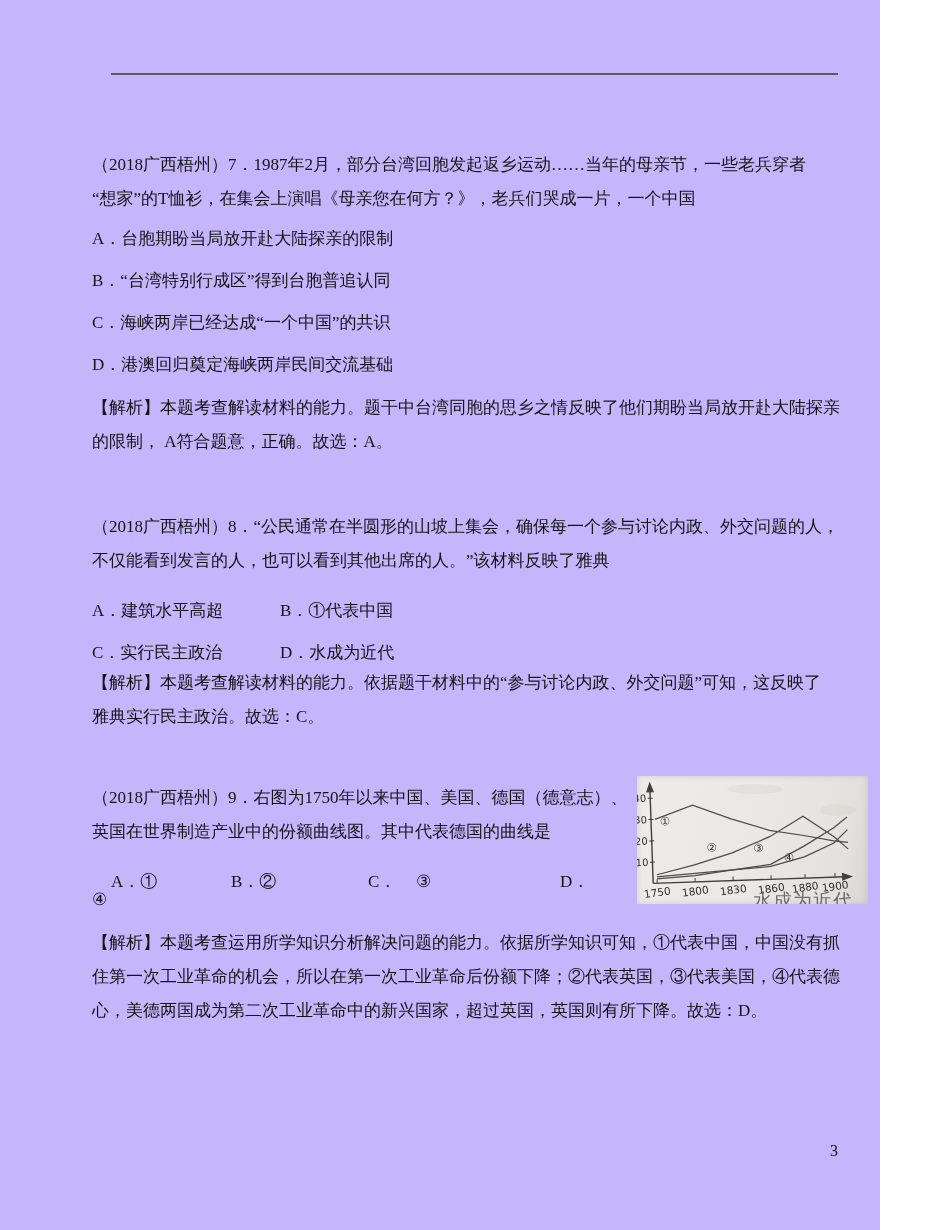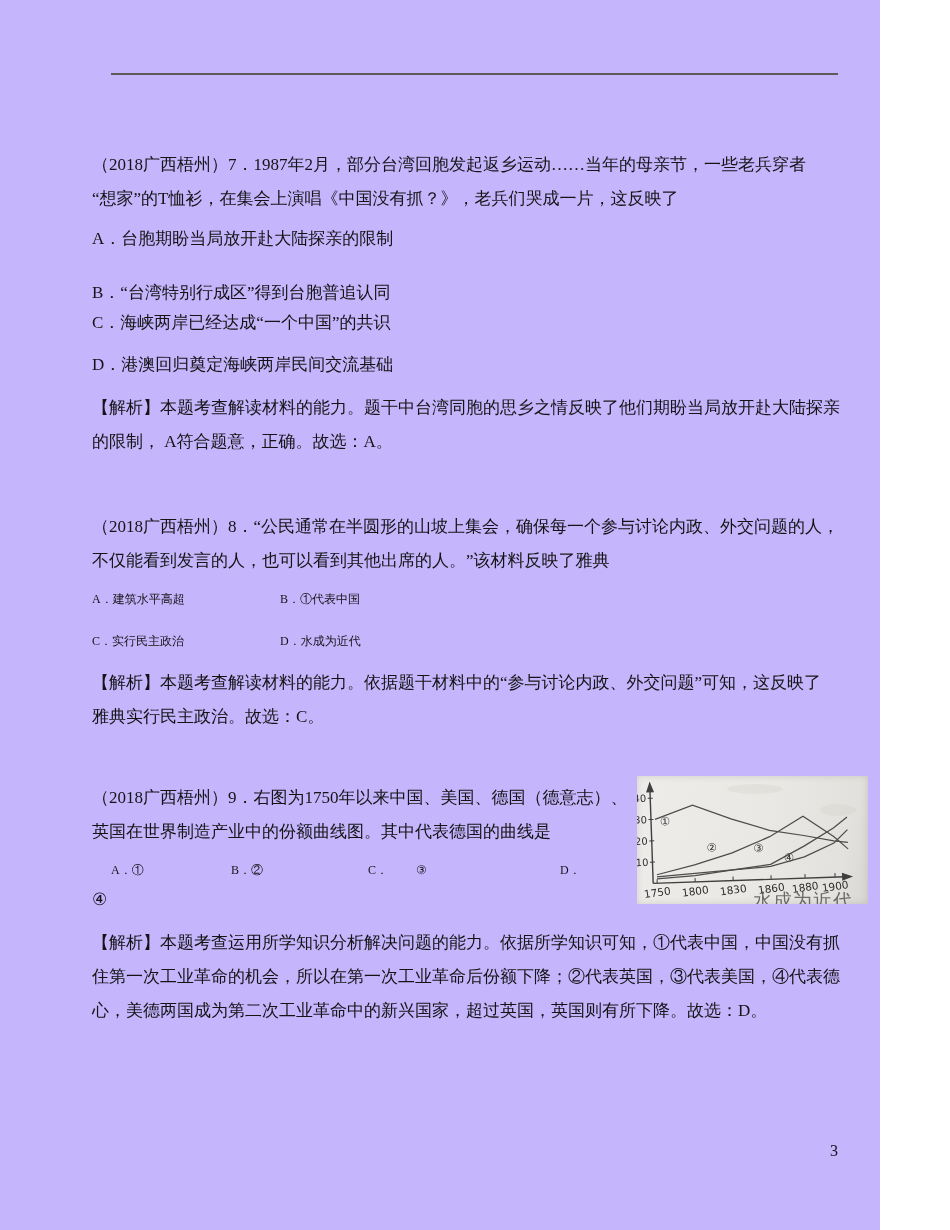--- a/index.html
+++ b/index.html
@@ -5,21 +5,21 @@
   html,body{margin:0;padding:0;background:#ffffff;}
   #page{
     position:relative;width:880px;height:1230px;background:#c4b5fd;overflow:hidden;
     font-family:"Liberation Serif","DejaVu Serif",serif;color:#141414;
   }
   .rule{position:absolute;left:111px;top:73px;width:727px;height:2px;background:#5b5b5b;}
   .para{position:absolute;left:92px;width:780px;}
   .para div{font-size:17px;line-height:34px;white-space:pre;}
   .tl{position:absolute;left:92px;font-size:17px;line-height:34px;white-space:pre;text-align:center;}
   .optrow{position:absolute;left:92px;height:34px;width:780px;}
-  .optrow span{position:absolute;top:0;font-size:12px;line-height:34px;white-space:pre;}
+  .optrow span{position:absolute;top:12px;font-size:17px;line-height:34px;white-space:pre;}
   .chart-box{
     position:absolute;left:637px;top:776px;width:231px;height:128px;overflow:hidden;
     background:linear-gradient(100deg,#edecea 0%,#e9e8e4 55%,#e2e1dd 88%,#d7d6d2 100%);
     box-shadow:inset 0 0 6px rgba(120,120,110,0.25);
   }
   .axis{stroke:#3f3f3f;stroke-width:1.4;fill:none;}
   .axis-f{fill:#3f3f3f;stroke:none;}
   .curve{fill:none;stroke:#4c4c4c;stroke-width:1.25;}
   .tickline{stroke:#3f3f3f;stroke-width:1;}
   .ticktext{font-family:"DejaVu Sans",sans-serif;font-size:10.5px;fill:#2e2e2e;}
@@ -31,24 +31,24 @@
 </style>
 </head>
 <body>
 
 <div id="page">
 
   <div class="rule"></div>
 
   <div class="para" style="top:148px">
     <div>（2018广西梧州）7．1987年2月，部分台湾回胞发起返乡运动……当年的母亲节，一些老兵穿者</div>
-    <div>“想家”的T恤衫，在集会上演唱《中国没有抓？》，老兵们哭成一片，这反映了</div>
+    <div>“想家”的T恤衫，在集会上演唱《母亲您在何方？》，老兵们哭成一片，一个中国</div>
   </div>
   <div class="tl" style="top:222px">A．台胞期盼当局放开赴大陆探亲的限制</div>
-  <div class="tl" style="top:276px">B．“台湾特别行成区”得到台胞普追认同</div>
+  <div class="tl" style="top:264px">B．“台湾特别行成区”得到台胞普追认同</div>
   <div class="tl" style="top:348px">D．港澳回归奠定海峡两岸民间交流基础</div>
   <div class="tl" style="top:306px">C．海峡两岸已经达成“一个中国”的共识</div>
   <div class="para" style="top:391px">
     <div>【解析】本题考查解读材料的能力。题干中台湾同胞的思乡之情反映了他们期盼当局放开赴大陆探亲</div>
     <div>的限制， A符合题意，正确。故选：A。</div>
   </div>
 
   <div class="para" style="top:510px">
     <div>（2018广西梧州）8．“公民通常在半圆形的山坡上集会，确保每一个参与讨论内政、外交问题的人，</div>
     <div>不仅能看到发言的人，也可以看到其他出席的人。”该材料反映了雅典</div>

